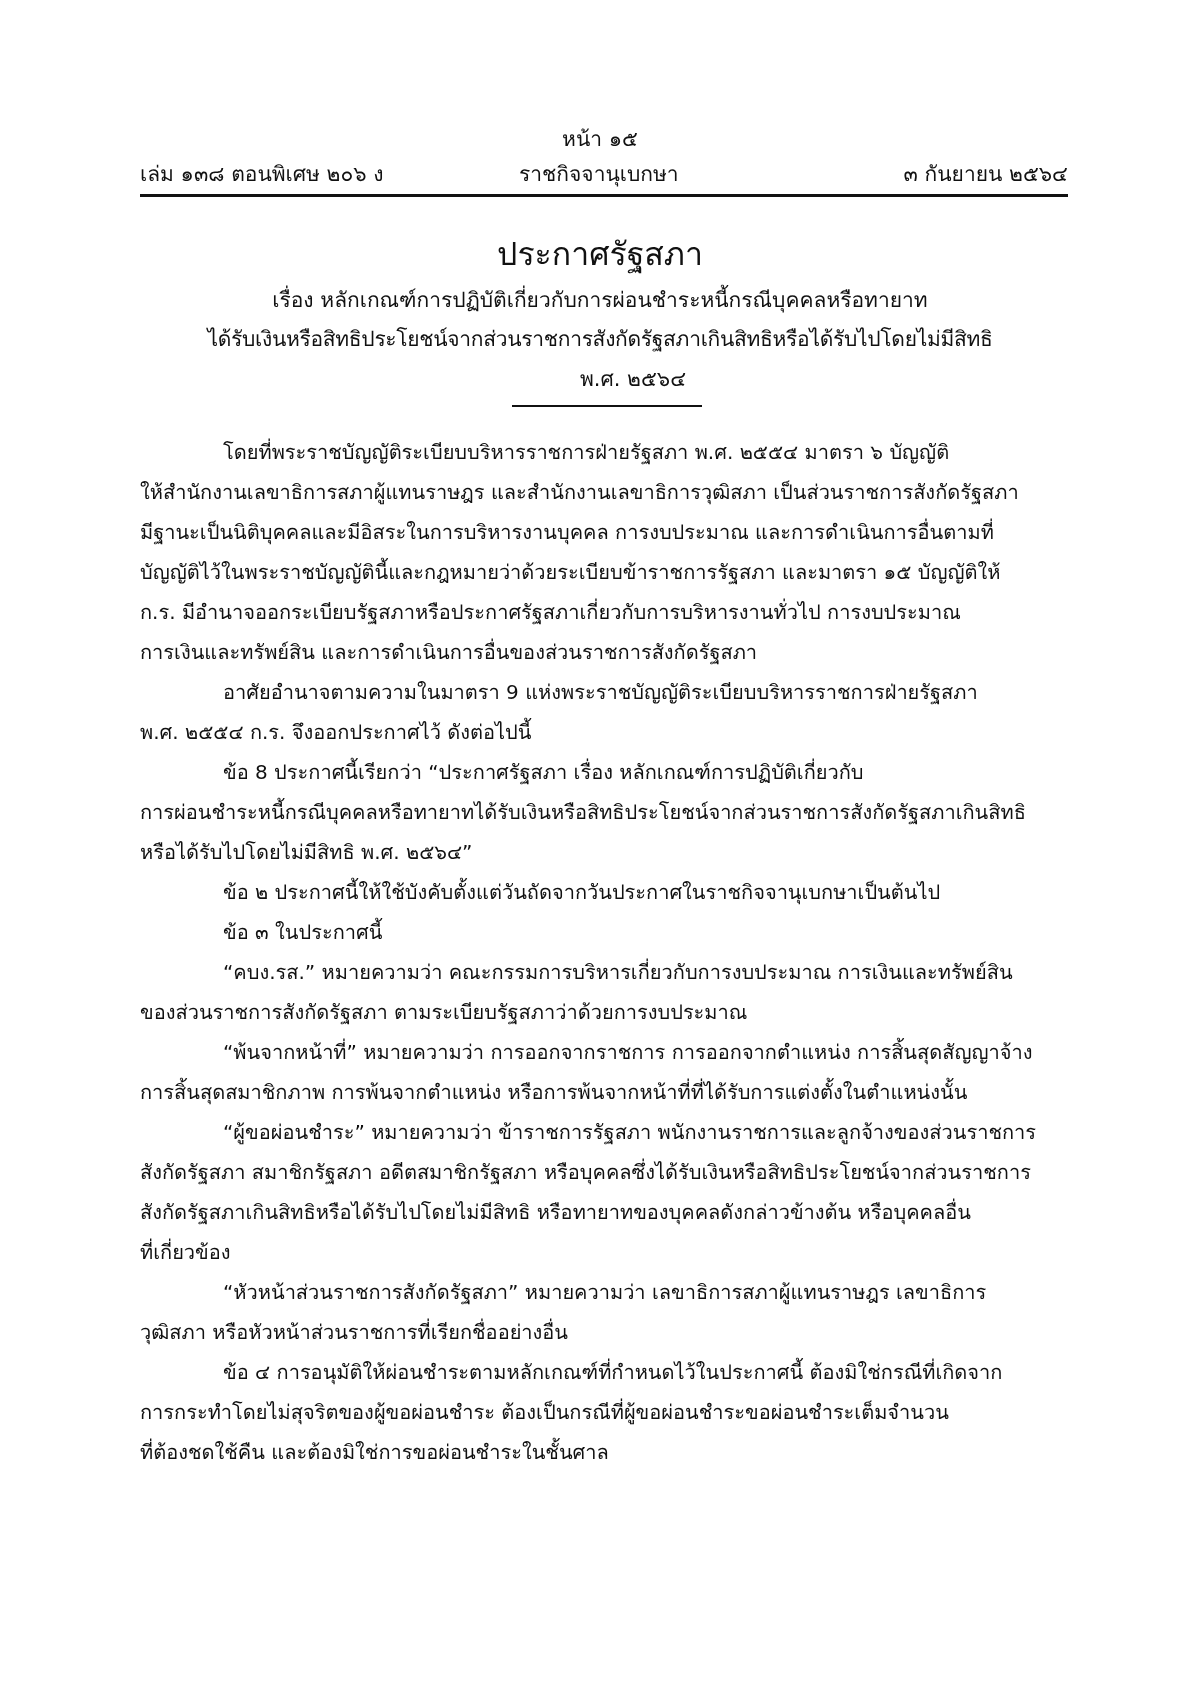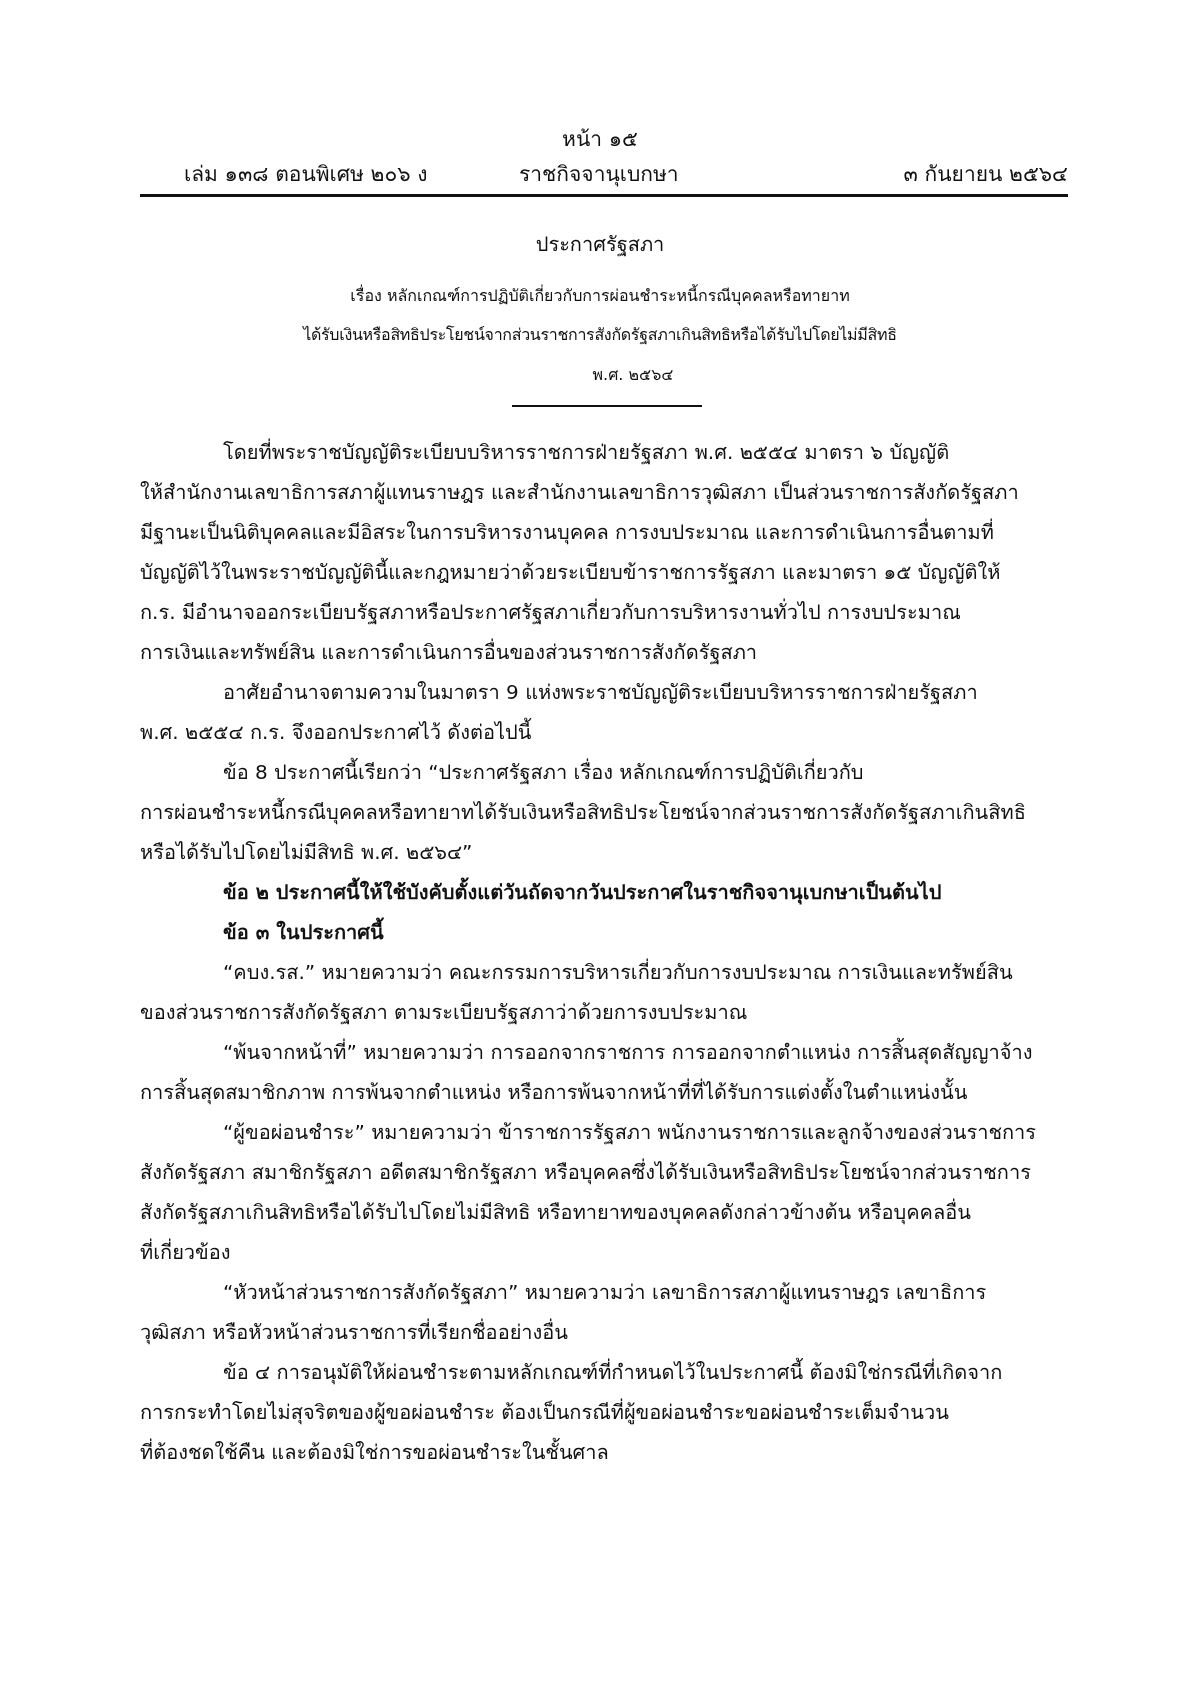--- a/index.html
+++ b/index.html
@@ -1,35 +1,35 @@
 <!DOCTYPE html>
 <html><head>
 <meta charset="utf-8">
 <style>
   html, body { margin: 0; padding: 0; background: #ffffff; }
   body { width: 1200px; height: 1698px; position: relative; overflow: hidden;
          font-family: "DejaVu Sans", "Liberation Sans", sans-serif; color: #111; }
   .page-num { position: absolute; top: 122px; left: 0; width: 1200px; text-align: center; font-size: 21px; }
   .header-row { position: absolute; top: 157px; left: 140px; width: 928px; height: 34px; font-size: 21px; }
   .header-row span { position: absolute; top: 0; white-space: nowrap; }
-  .hdr-left { left: 0; margin-left: 44px; }
+  .hdr-left { left: 0; }
   .hdr-center { left: 379px; text-align: right; }
   .hdr-right { right: 0; }
   .header-rule { position: absolute; top: 194px; left: 140px; width: 928px; height: 3px; background: #111; }
-  .title { position: absolute; top: 228px; left: 0; width: 1200px; text-align: center; font-size: 20px; }
-  .subtitle { position: absolute; left: 0; width: 1200px; text-align: center; font-size: 16px; white-space: nowrap; }
+  .title { position: absolute; top: 228px; left: 0; width: 1200px; text-align: center; font-size: 32px; }
+  .subtitle { position: absolute; left: 0; width: 1200px; text-align: center; font-size: 21px; white-space: nowrap; }
   .sub1 { top: 283px; }
   .sub2 { top: 322px; letter-spacing: -0.3px; }
   .sub3 { top: 362px; padding-left: 33px; }
   .title-rule { position: absolute; top: 405px; left: 512px; width: 190px; height: 2px; background: #111; }
   .body { position: absolute; top: 432px; left: 140px; width: 928px; font-size: 20px; line-height: 40px; }
   .line { white-space: nowrap; height: 40px; display: flex; justify-content: space-between; }
   .line.last { justify-content: flex-start; }
   .line.indent { padding-left: 83px; }
-  .line.indent2 { padding-left: 83px; justify-content: flex-start; font-weight: bold; }
+  .line.indent2 { padding-left: 83px; justify-content: flex-start; }
 </style>
 </head>
 <body>
 
 <div class="page-num">หน้า   ๑๕</div>
 
 <div class="header-row">
   <span class="hdr-left">เล่ม   ๑๓๘   ตอนพิเศษ   ๒๐๖   ง</span>
   <span class="hdr-center">ราชกิจจานุเบกษา</span>
   <span class="hdr-right">๓   กันยายน   ๒๕๖๔</span>

